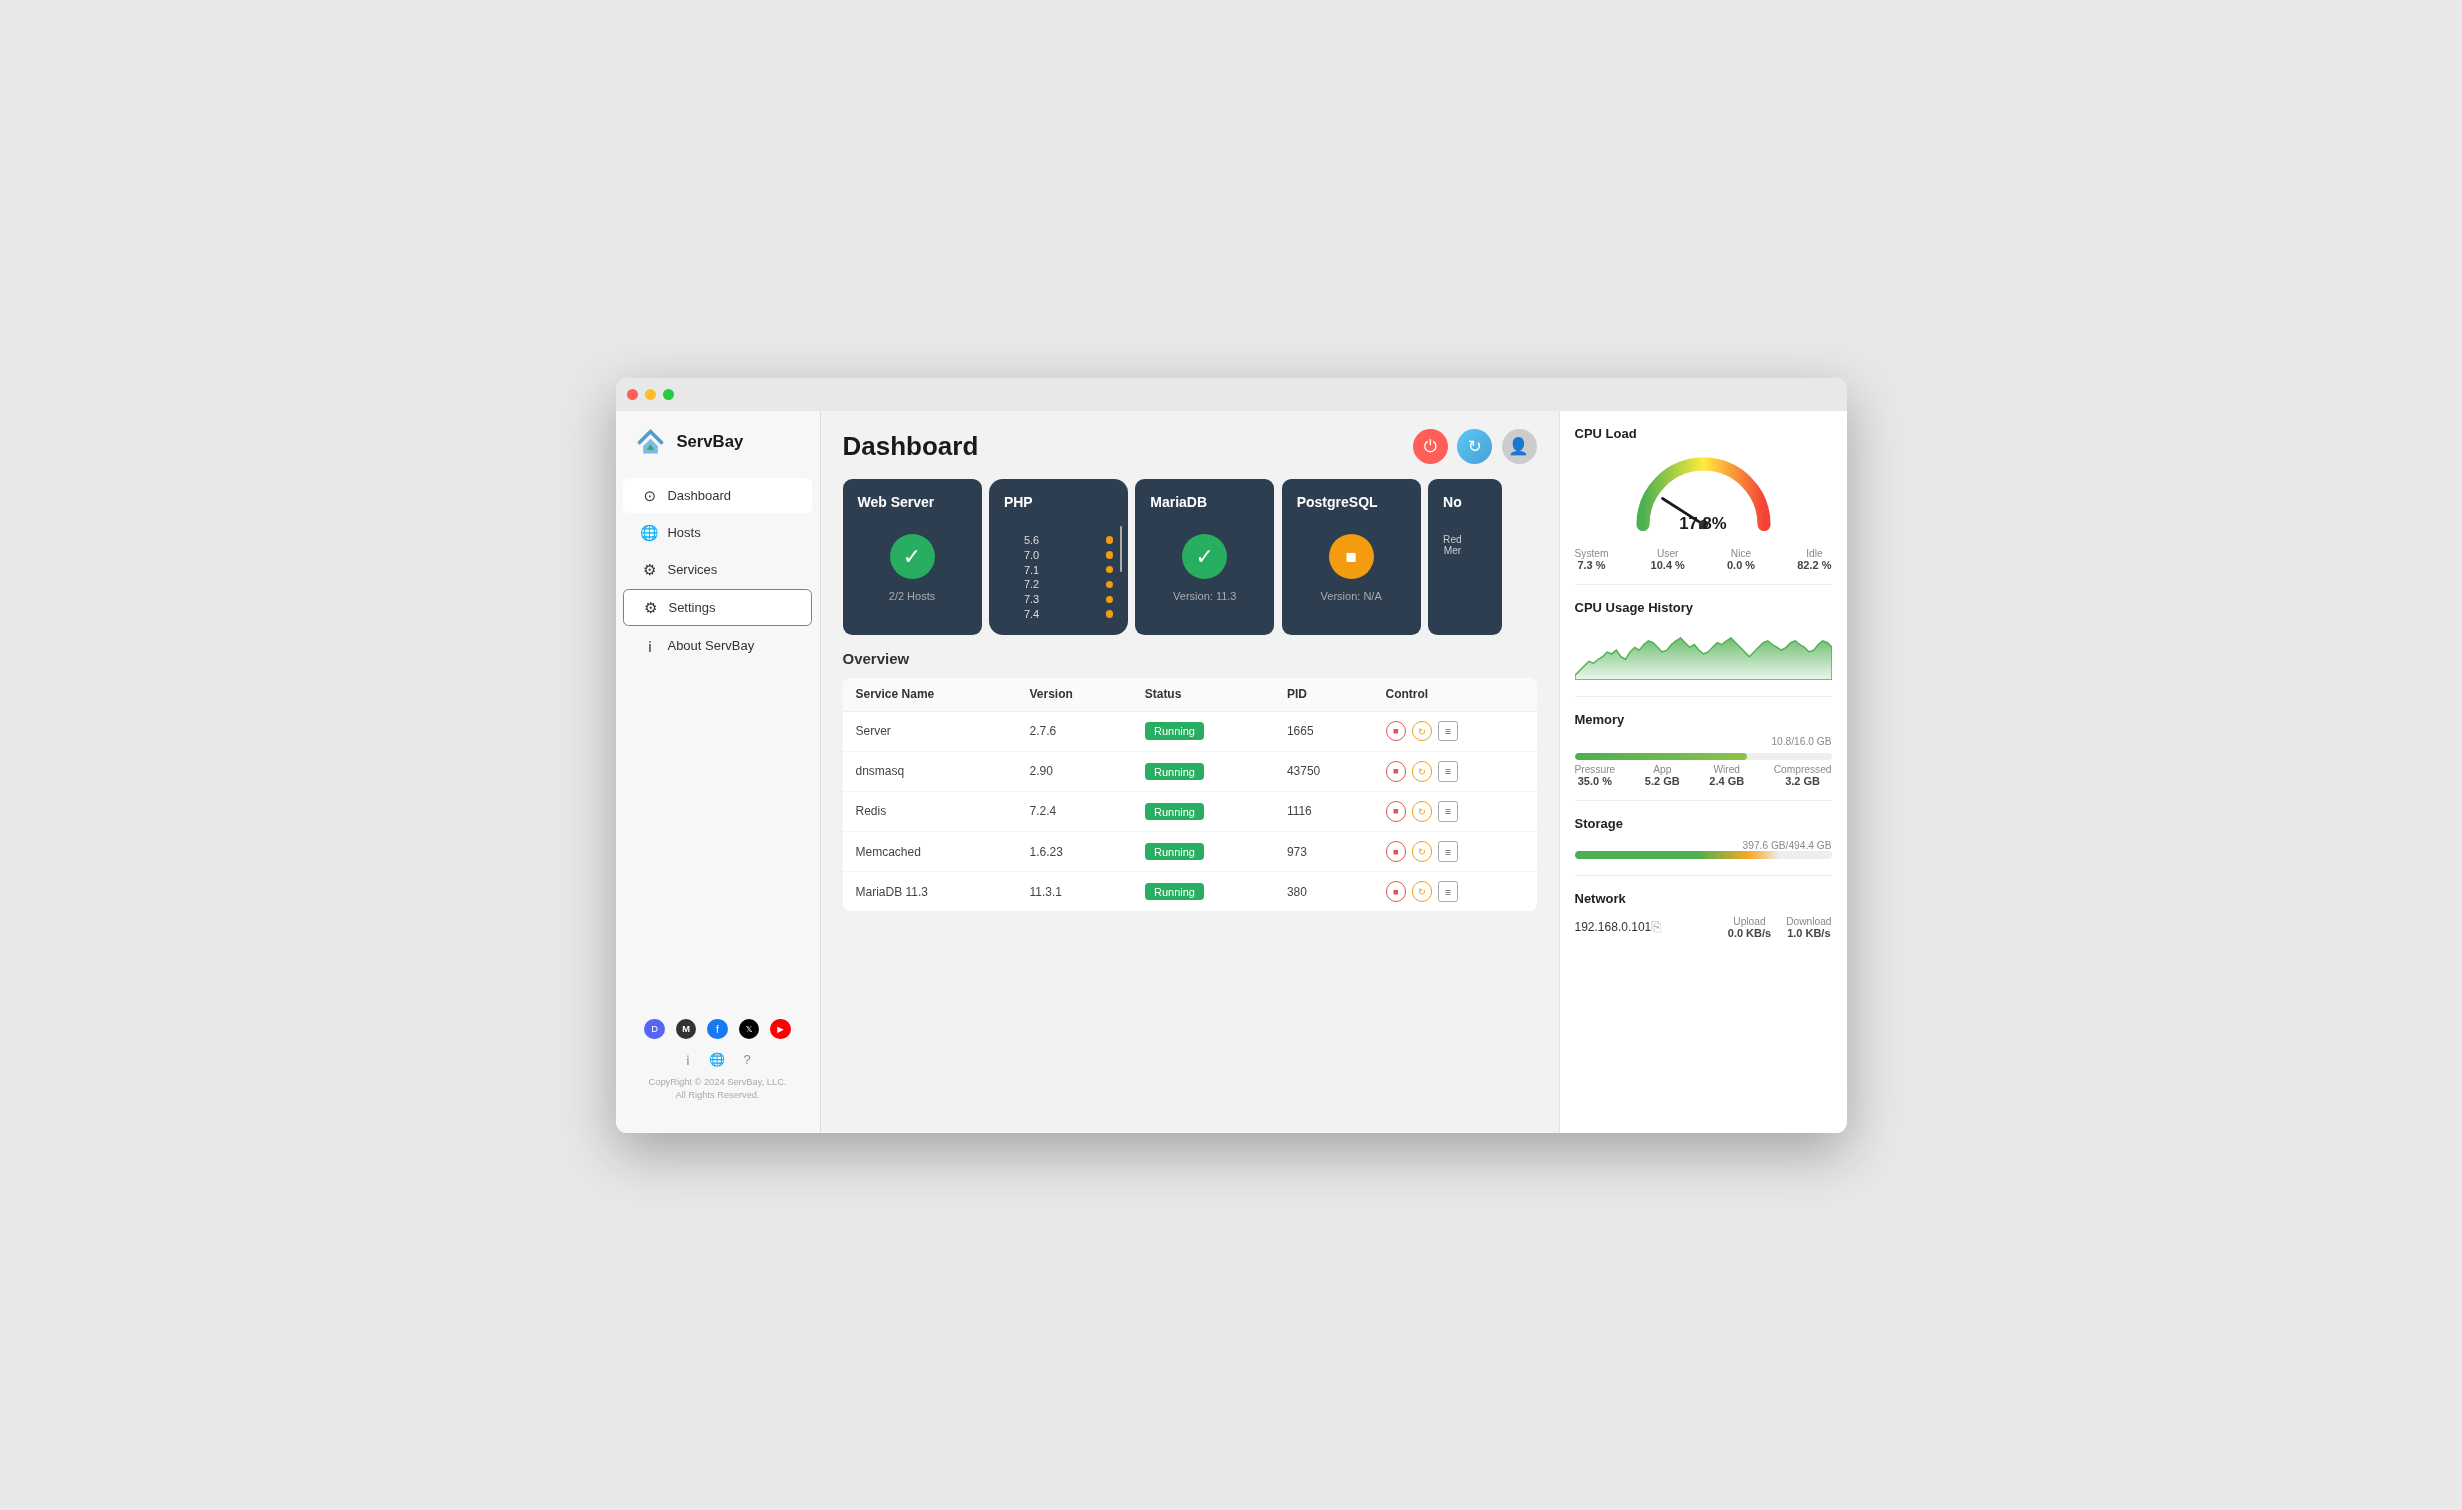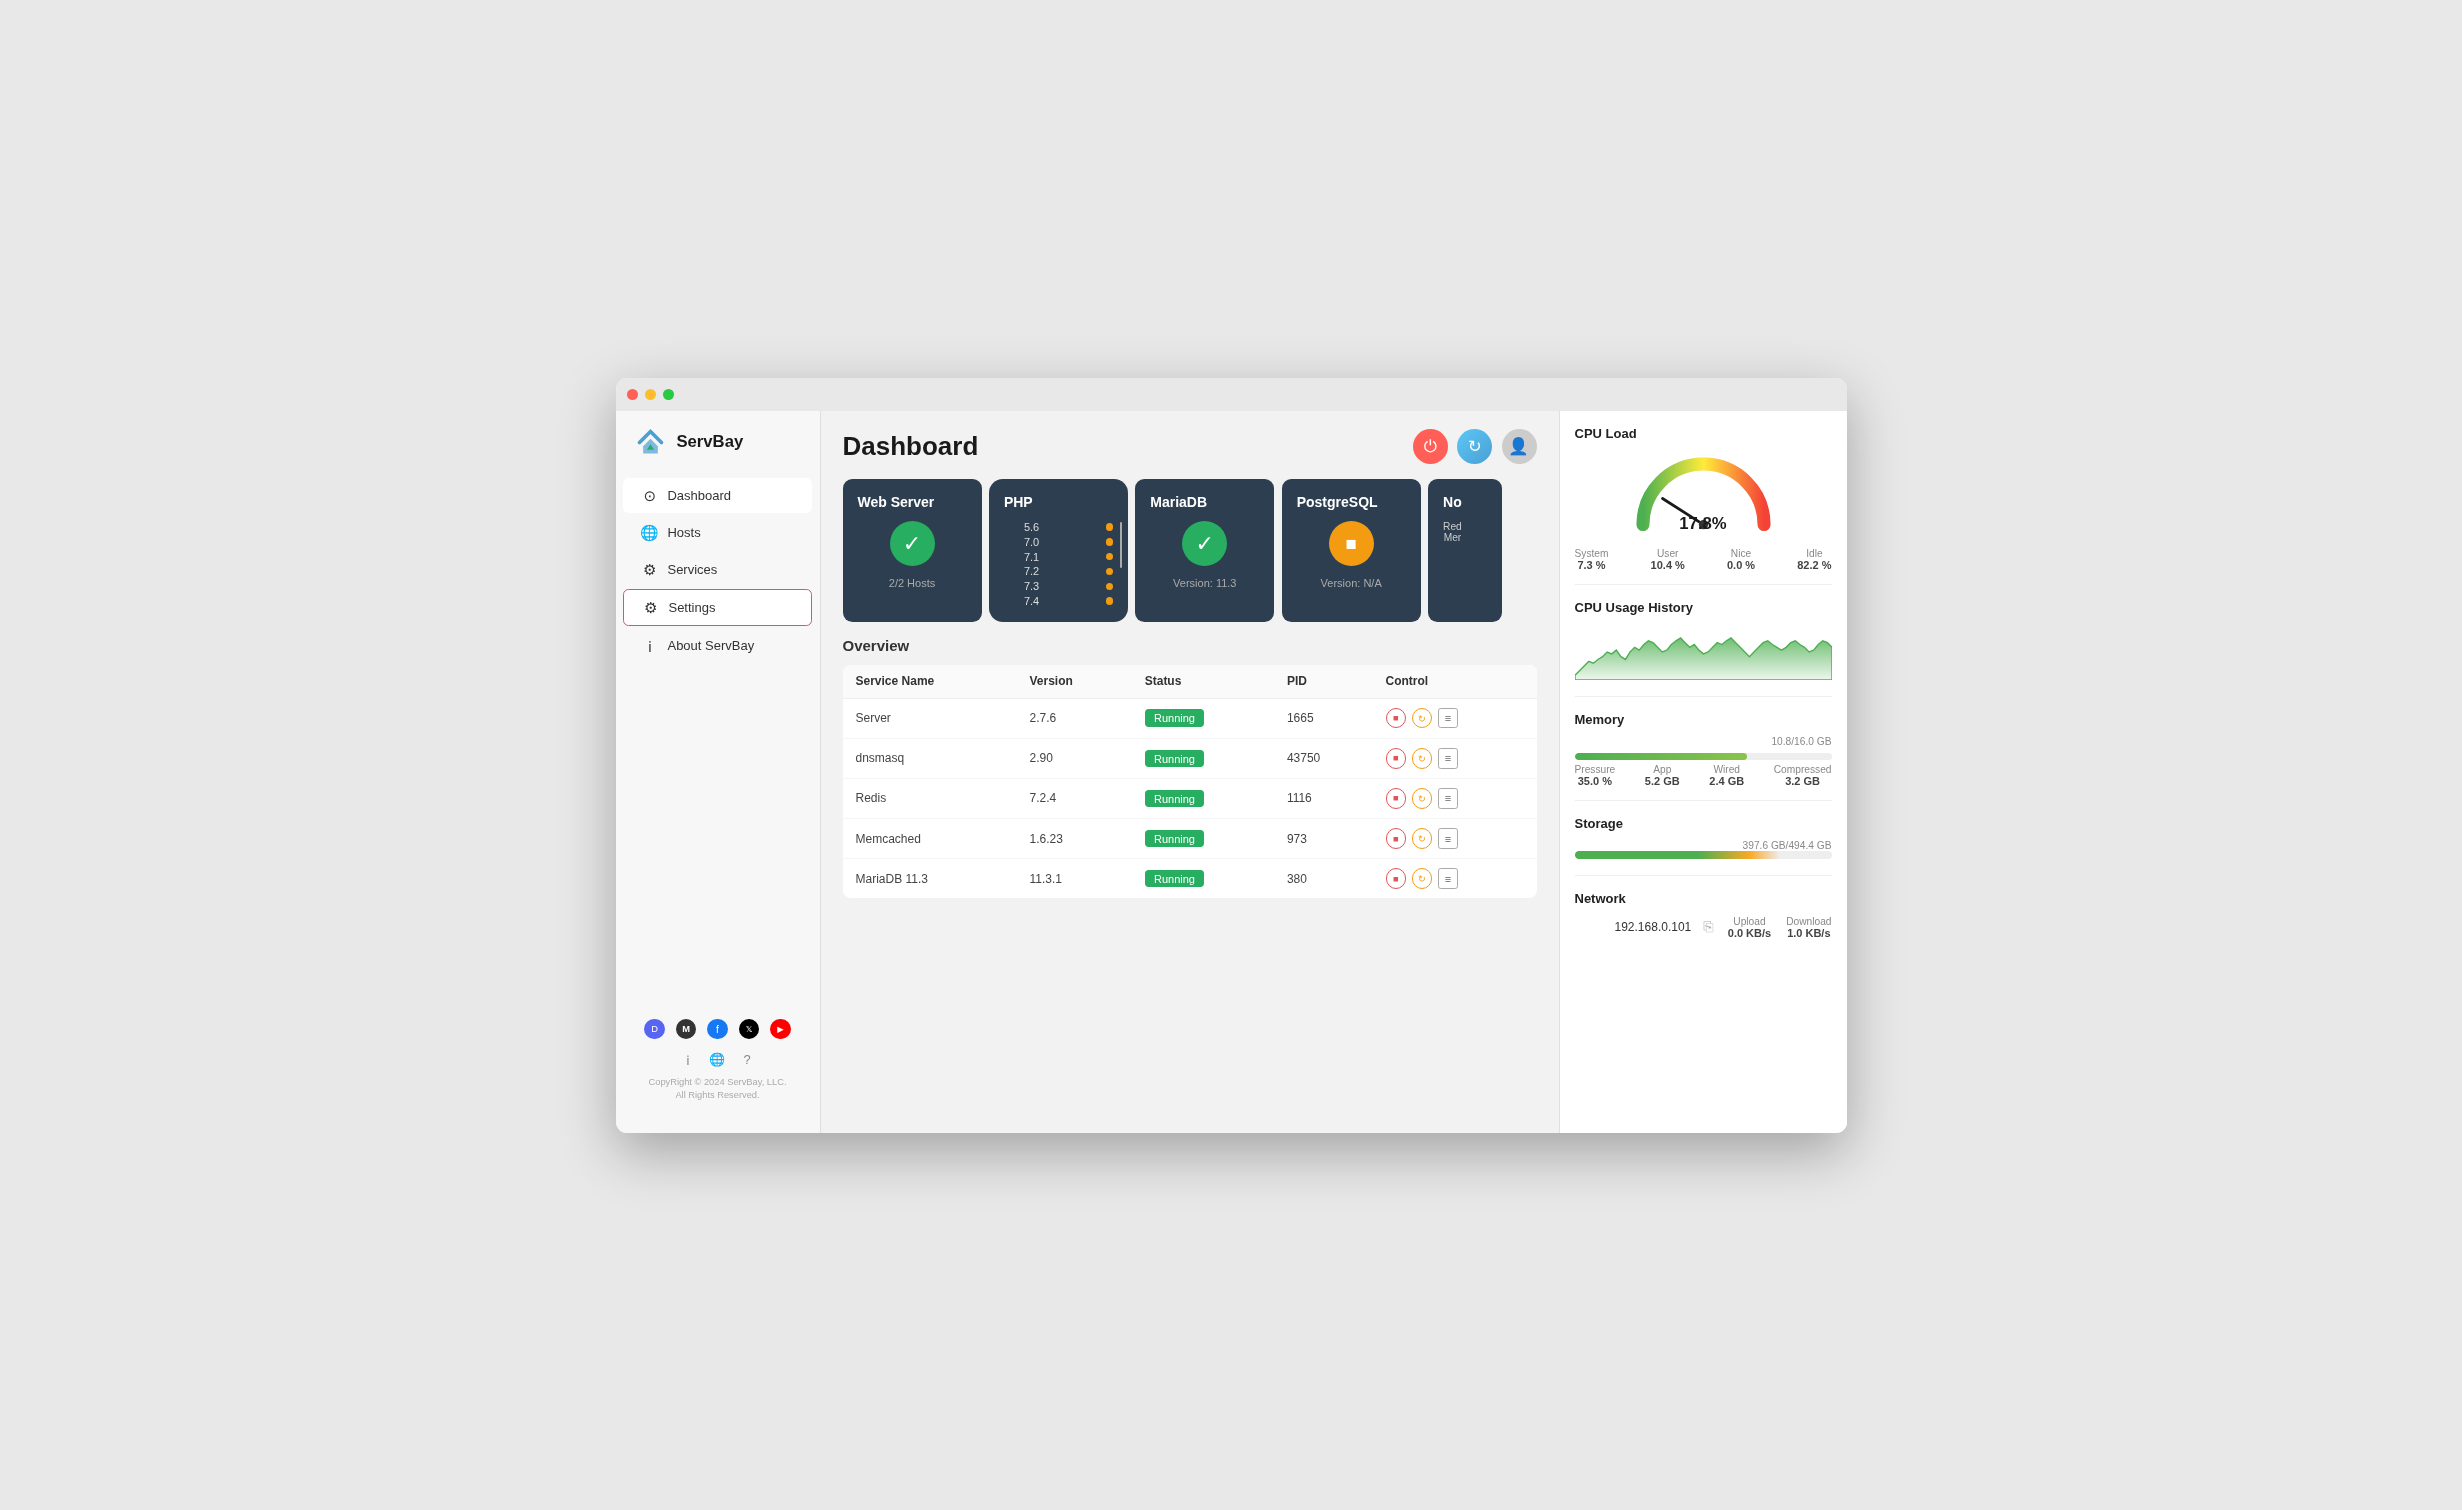--- a/index.html
+++ b/index.html
@@ -181,21 +181,21 @@
       color: white;
       display: flex;
       flex-direction: column;
       align-items: flex-start;
       position: relative;
       cursor: pointer;
     }
     .card-title {
       font-size: 14px;
       font-weight: 600;
-      margin-bottom: 11px;
+      margin-bottom: 24px;
     }
     .card-icon-area {
       width: 100%;
       display: flex;
       justify-content: center;
       margin-bottom: 11px;
     }
     .check-circle {
       width: 45px; height: 45px;
       border-radius: 50%;
@@ -739,21 +739,21 @@
           <span>397.6 GB</span>/<span>494.4 GB</span>
         </div>
         <div class="storage-bar-bg">
           <div class="storage-bar-fill"></div>
         </div>
       </div>
 
       <div class="panel-section">
         <div class="panel-title">Network</div>
         <div class="network-row">
-          <div style="display:flex;align-items:center;gap:12px;margin-left:40px;">
+          <div style="display:flex;align-items:center;gap:0;">
             <span class="network-ip">192.168.0.101</span>
             <span class="copy-icon">⎘</span>
           </div>
           <div class="network-stats">
             <div class="net-stat">
               <div class="net-stat-label">Upload</div>
               <div class="net-stat-val">0.0 KB/s</div>
             </div>
             <div class="net-stat">
               <div class="net-stat-label">Download</div>

